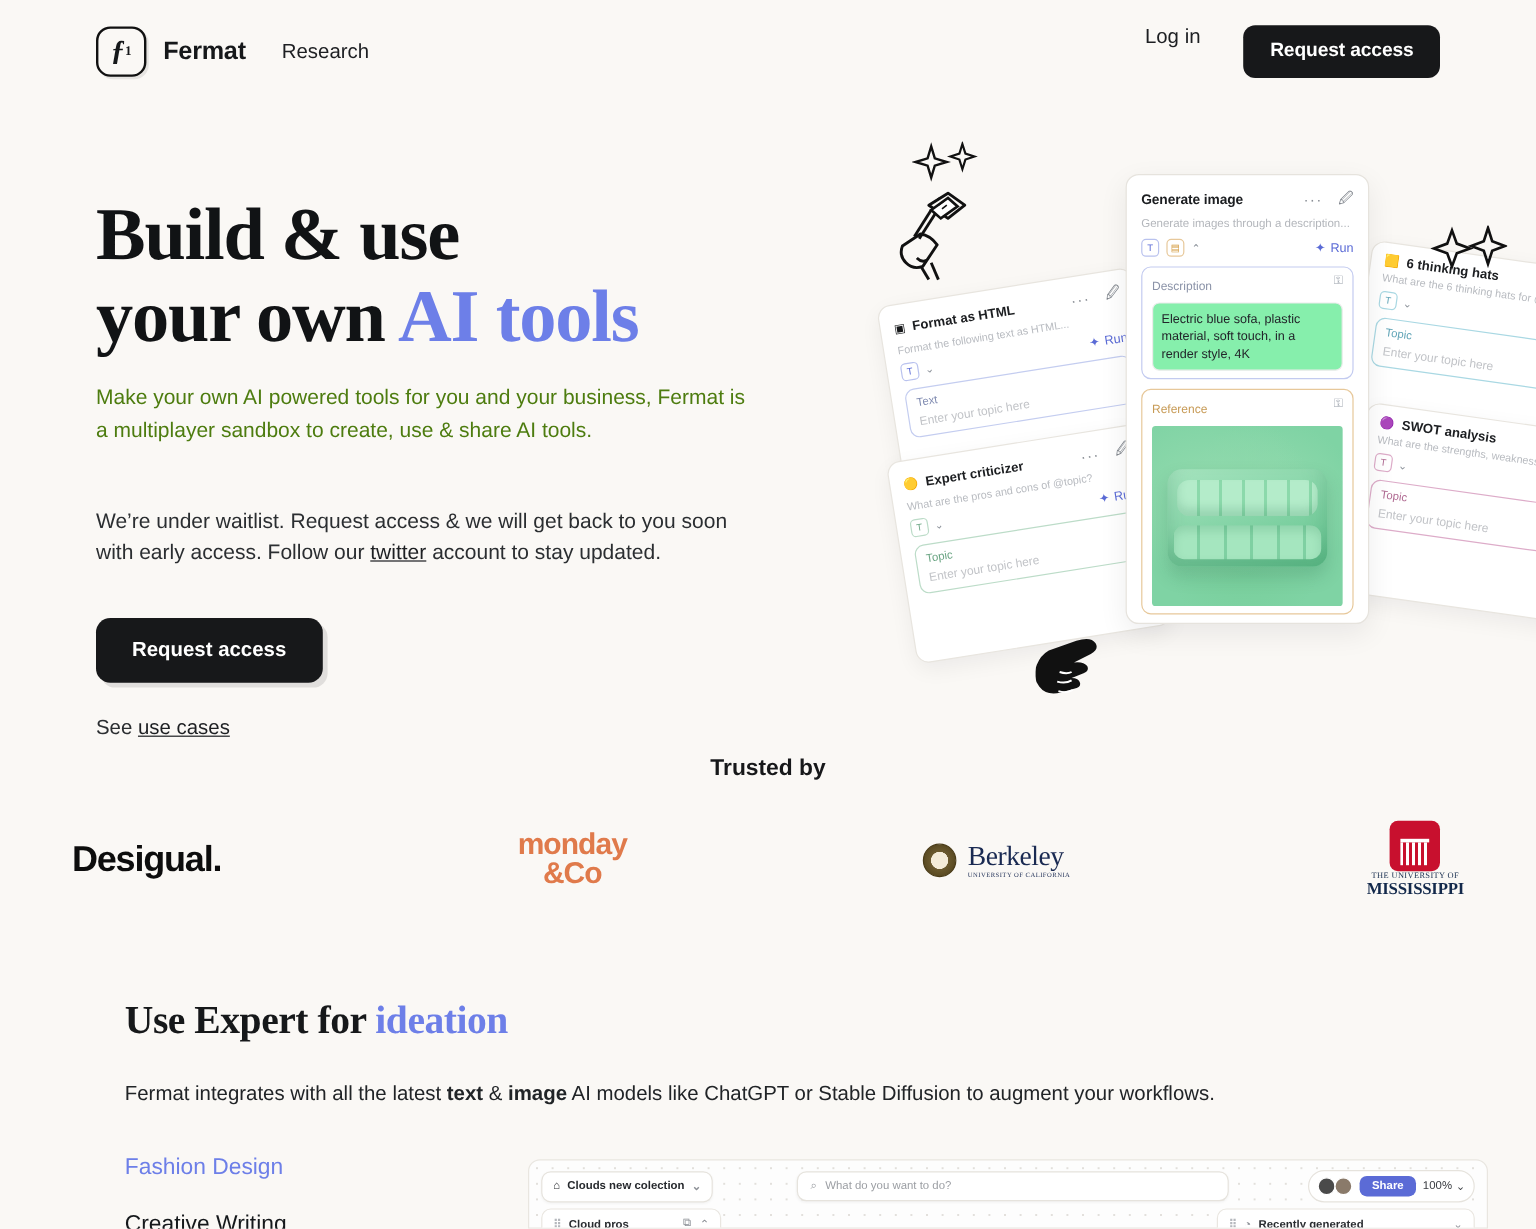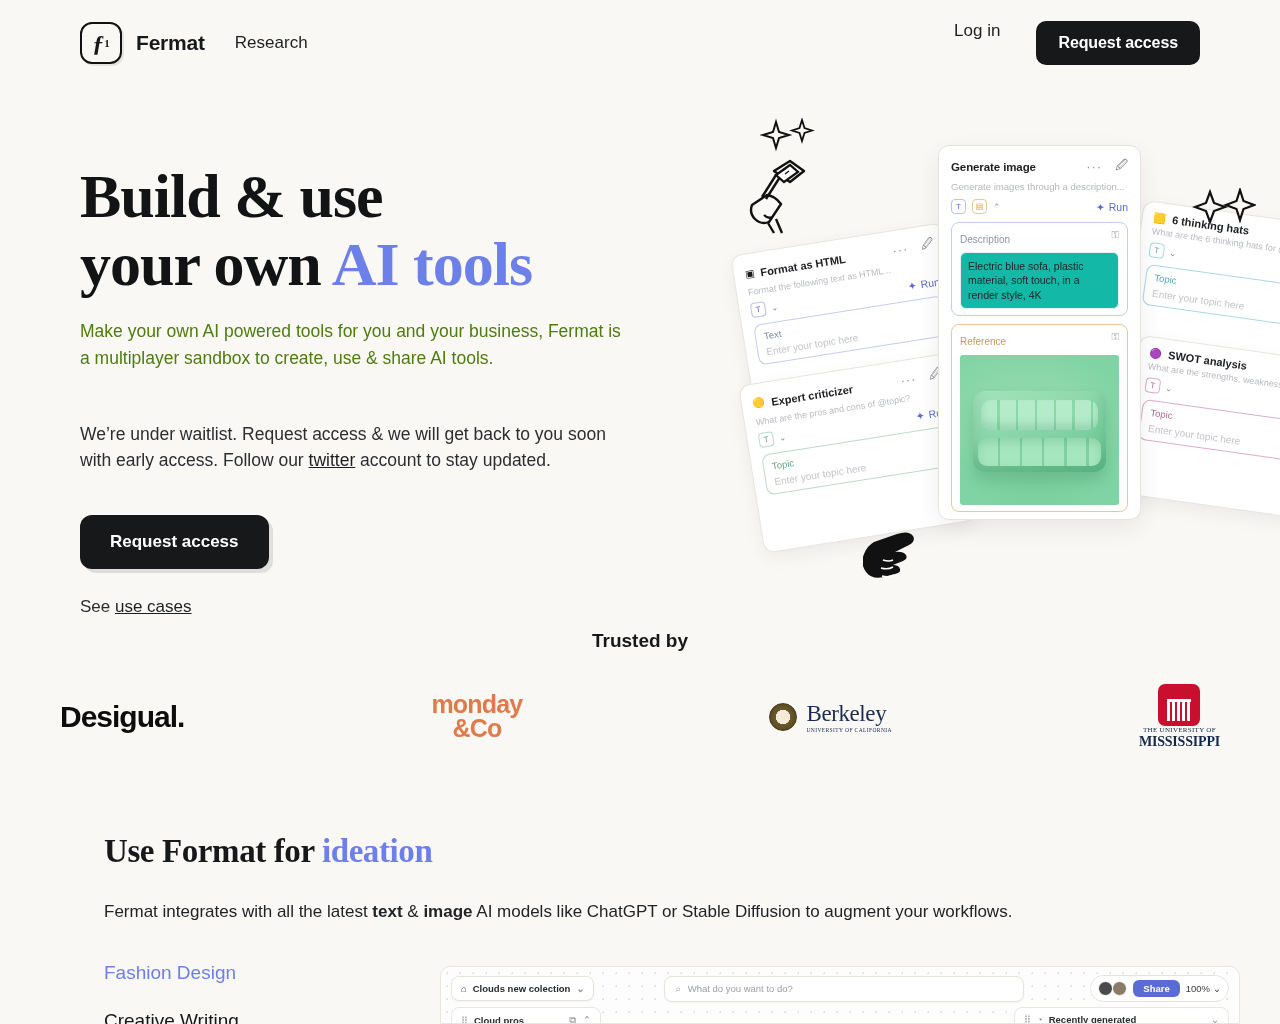--- a/index.html
+++ b/index.html
@@ -85,21 +85,21 @@
   .tool-chip.img { border-color: #e7c89a; color: #d49a3e; }
   .chev { color: #8e949c; font-size: 9px; }
   .run { margin-left: auto; color: #5b6bd6; font-size: 10.5px; display: flex; align-items: center; gap: 4px; }
   .field {
     margin-top: 8px; border: 1.3px solid #c3cbf0; border-radius: 8px; padding: 6px 8px;
     background: #fff; position: relative;
   }
   .field-label { font-size: 10px; color: #8b93a8; }
   .field-lock { position: absolute; right: 8px; top: 6px; color: #9aa1ab; font-size: 10px; }
   .field-box {
-    margin-top: 5px; background: #14b8a6; border: 1px solid #ececec; border-radius: 6px;
+    margin-top: 5px; background: #86efac; border: 1px solid #ececec; border-radius: 6px;
     padding: 6px 7px; font-size: 10.5px; color: #22252a; line-height: 1.38;
   }
   .field.ref { border-color: #e7c89a; }
   .field.ref .field-label { color: #c79a55; }
   .ref-img {
     margin-top: 6px; height: 150px; border-radius: 3px;
     background:
       radial-gradient(ellipse at 30% 38%, #8fd9ac 0 14%, rgba(143,217,172,0) 55%),
       radial-gradient(ellipse at 62% 40%, #8fd9ac 0 12%, rgba(143,217,172,0) 52%),
       radial-gradient(ellipse at 48% 62%, #79cf9c 0 20%, rgba(121,207,156,0) 60%),
@@ -465,21 +465,21 @@
         <span class="miss-text">
           <div class="m1">THE UNIVERSITY OF</div>
           <div class="m2">MISSISSIPPI</div>
         </span>
       </span>
     </div>
   </div>
 
   <div class="use-sec">
     <h2 class="use-title">
-      <span>Use Format for </span><span class="accent">ideation</span>
+      <span>Use Expert for </span><span class="accent">ideation</span>
     </h2>
     <p class="use-sub">
       <span>Fermat integrates with all the latest </span><b>text</b><span> &amp; </span><b>image</b><span> AI models like ChatGPT or Stable Diffusion to augment your workflows.</span>
     </p>
     <div class="use-tabs">
       <div class="use-tab active">Fashion Design</div>
       <div class="use-tab idle">Creative Writing</div>
     </div>
   </div>
 

